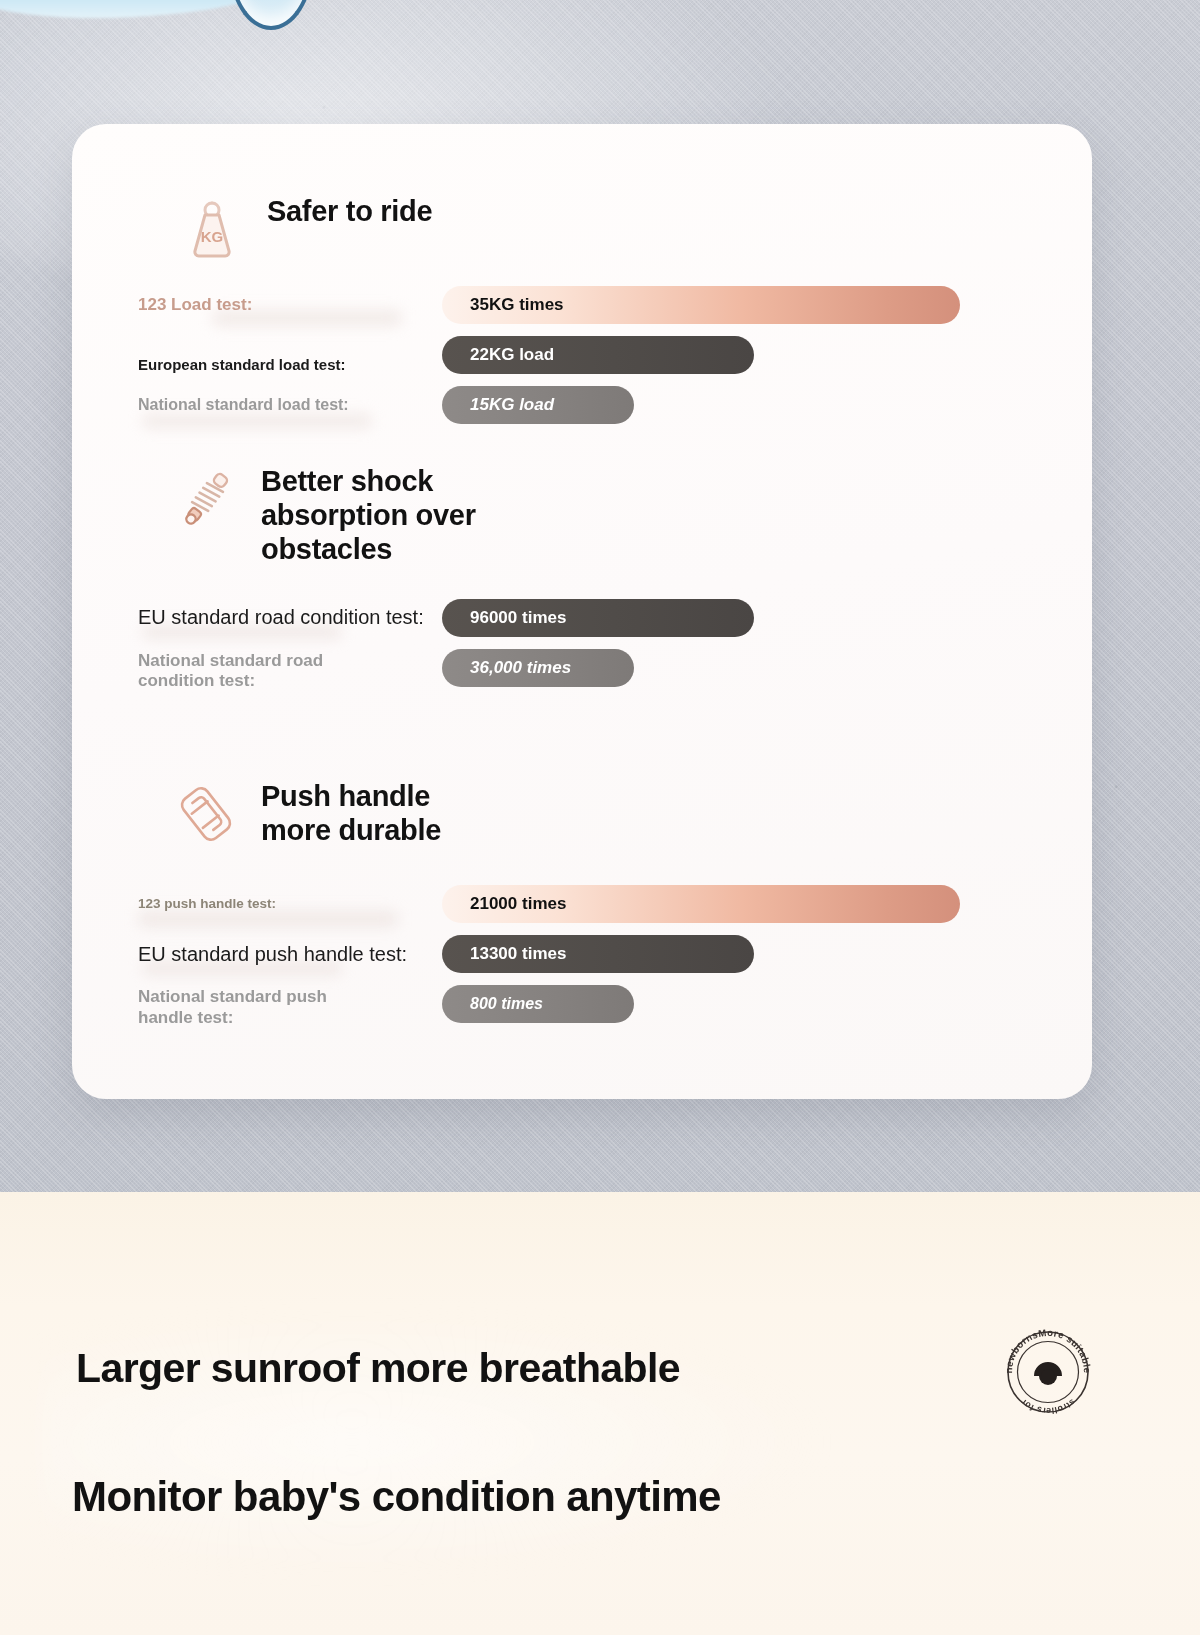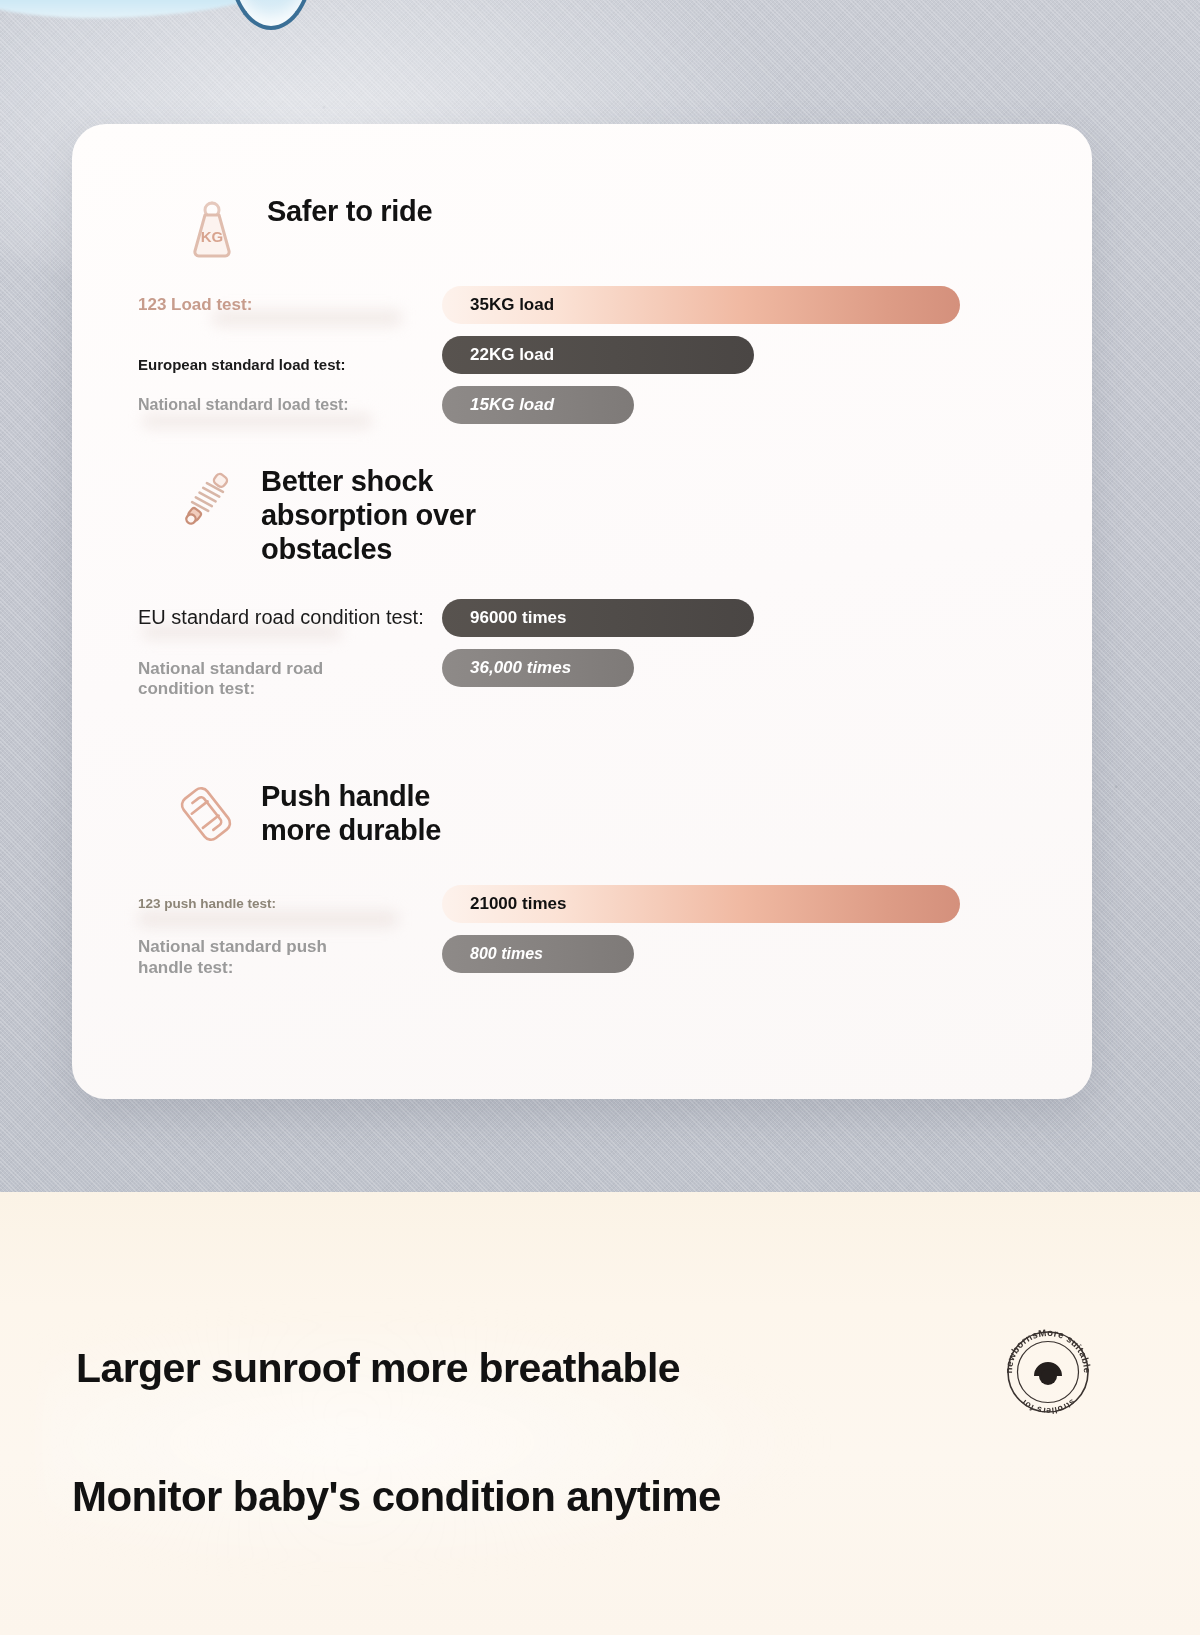--- a/index.html
+++ b/index.html
@@ -251,21 +251,21 @@
             <text x="31" y="48" text-anchor="middle" font-family="'Liberation Sans', sans-serif" font-size="15" font-weight="bold" fill="#d8a48f">KG</text>
           </svg>
         </div>
         <div class="sec-title">Safer to ride</div>
       </div>
 
       <div class="rows">
         <div class="row">
           <div class="blob" style="left:140px; top:30px; width:190px; height:16px;"></div>
           <div class="row-label lb-brand">123 Load test:</div>
-          <div class="row-bar bar-brand" style="width:518px;">35KG load</div>
+          <div class="row-bar bar-brand" style="width:518px;">35KG times</div>
         </div>
         <div class="row">
           <div class="row-label lb-dark">European standard load test:</div>
           <div class="row-bar bar-dark" style="width:312px;">22KG load</div>
         </div>
         <div class="row">
           <div class="blob" style="left:70px; top:34px; width:230px; height:14px;"></div>
           <div class="row-label lb-grey">National standard load test:</div>
           <div class="row-bar bar-mid" style="width:192px;">15KG load</div>
         </div>
@@ -295,21 +295,21 @@
 obstacles</div>
       </div>
 
       <div class="rows" style="margin-top:26px;">
         <div class="row">
           <div class="blob" style="left:70px; top:32px; width:200px; height:14px;"></div>
           <div class="row-label lb-dark-sm">EU standard road condition test:</div>
           <div class="row-bar bar-dark" style="width:312px;">96000 times</div>
         </div>
         <div class="row" style="height:62px;">
-          <div class="row-label lb-grey-lg" style="top:16px;">National standard road
+          <div class="row-label lb-grey-lg" style="top:8px;">National standard road
 condition test:</div>
           <div class="row-bar bar-mid" style="width:192px; top:6px;">36,000 times</div>
         </div>
       </div>
     </div>
 
     <div class="section sec3">
       <div class="sec-head head-indent">
         <div class="sec-icon">
           <svg viewBox="0 0 62 70" width="62" height="70" aria-hidden="true">
@@ -323,20 +323,25 @@
         </div>
         <div class="sec-title">Push handle
 more durable</div>
       </div>
 
       <div class="rows" style="margin-top:26px;">
         <div class="row">
           <div class="blob" style="left:66px; top:32px; width:260px; height:16px;"></div>
           <div class="row-label lb-brand-sm">123 push handle test:</div>
           <div class="row-bar bar-brand" style="width:518px;">21000 times</div>
+        </div>
+        <div class="row">
+          <div class="blob" style="left:70px; top:32px; width:200px; height:14px;"></div>
+          <div class="row-label lb-dark-sm">EU standard push handle test:</div>
+          <div class="row-bar bar-dark" style="width:312px;">13300 times</div>
         </div>
         <div class="row" style="height:62px;">
           <div class="row-label lb-grey-lg" style="top:8px;">National standard push
 handle test:</div>
           <div class="row-bar bar-mid" style="width:192px; top:6px; font-size:16px;">800 times</div>
         </div>
       </div>
     </div>
 
   </div>

